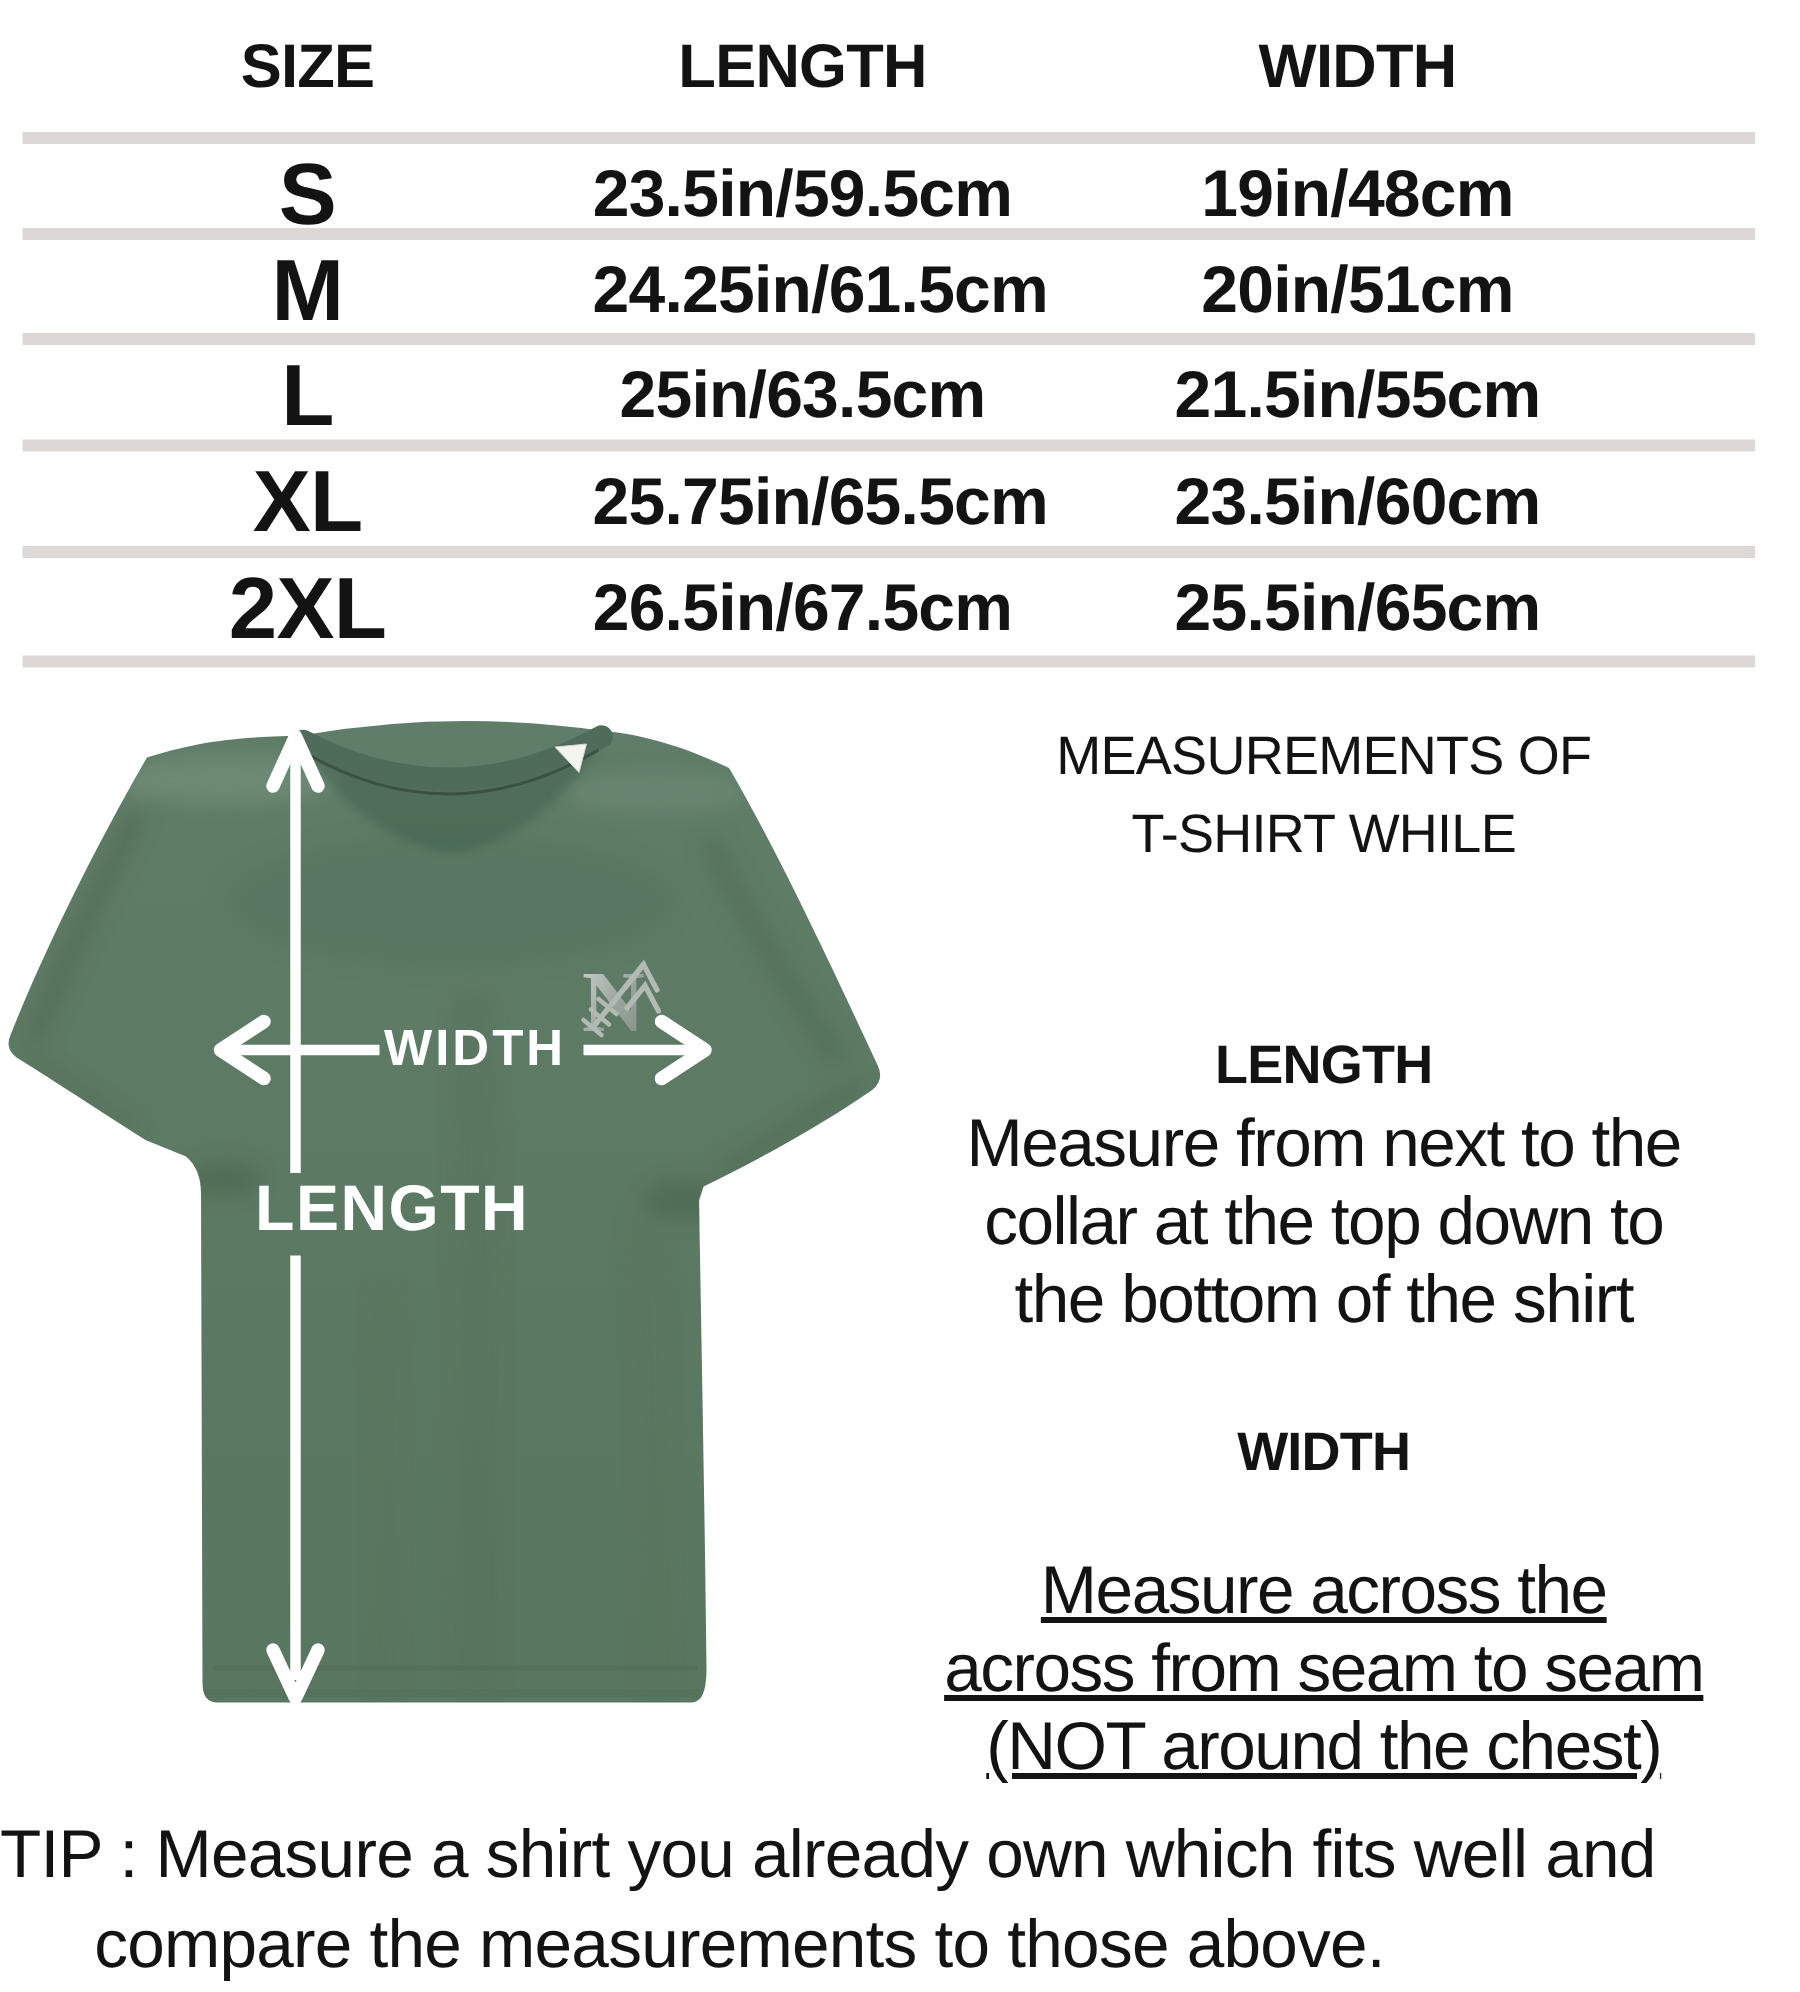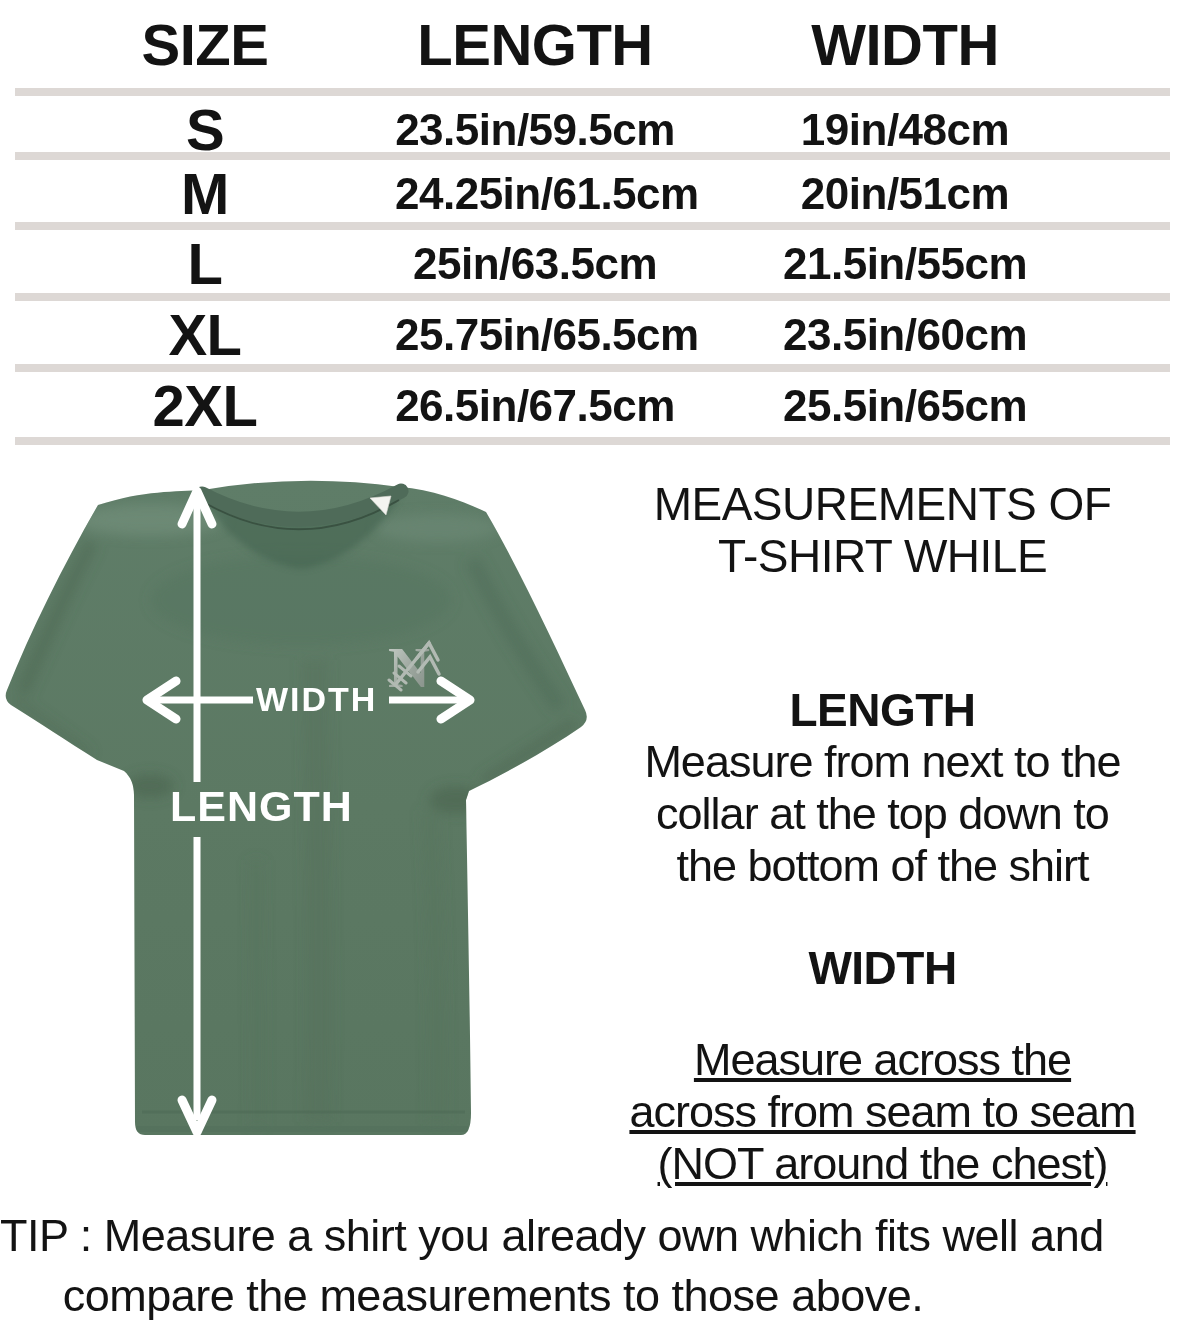--- a/index.html
+++ b/index.html
@@ -9,33 +9,33 @@
     font-family:"Liberation Sans",sans-serif;
   }
   
   .divider{position:absolute;left:15px;width:1155px;height:8px;background:#ddd8d5;}
   .trow{
     position:absolute;left:0;width:1200px;
     display:grid;grid-template-columns:380px 280px 460px;
     padding-left:15px;align-items:center;
   }
   .trow .cell{text-align:center;font-weight:bold;letter-spacing:-0.5px;white-space:nowrap;}
-  .hdr .cell{font-size:58px;}
+  .hdr .cell{font-size:41px;}
   .szc{font-size:58px;}
   .valc{font-size:44px;letter-spacing:-1px;}
   
   #shirt-svg{position:absolute;left:0;top:460px;width:620px;height:700px;}
   .shirt-label{
     position:absolute;color:#ffffff;font-weight:bold;white-space:nowrap;
   }
   #width-label{left:256px;top:680px;font-size:34px;letter-spacing:2px;}
   #length-label{left:170px;top:782px;font-size:43px;letter-spacing:1px;}
   
   .info{position:absolute;left:605px;width:555px;text-align:center;white-space:nowrap;}
-  .info .ln{line-height:52px;font-size:46px;letter-spacing:-0.5px;}
+  .info .ln{line-height:52px;font-size:36px;letter-spacing:-0.5px;}
   .info .body-ln{line-height:52px;font-size:45px;letter-spacing:-1px;}
   .info-heading{font-size:45px;font-weight:bold;letter-spacing:0px;}
   #info-title{top:478px;}
   #length-heading{top:684px;}
   #length-desc{top:736px;}
   #width-heading{top:942px;}
   #width-desc{top:1034px;text-decoration:underline;}
   
   #tip{
     position:absolute;left:0;top:1206px;width:986px;text-align:center;

